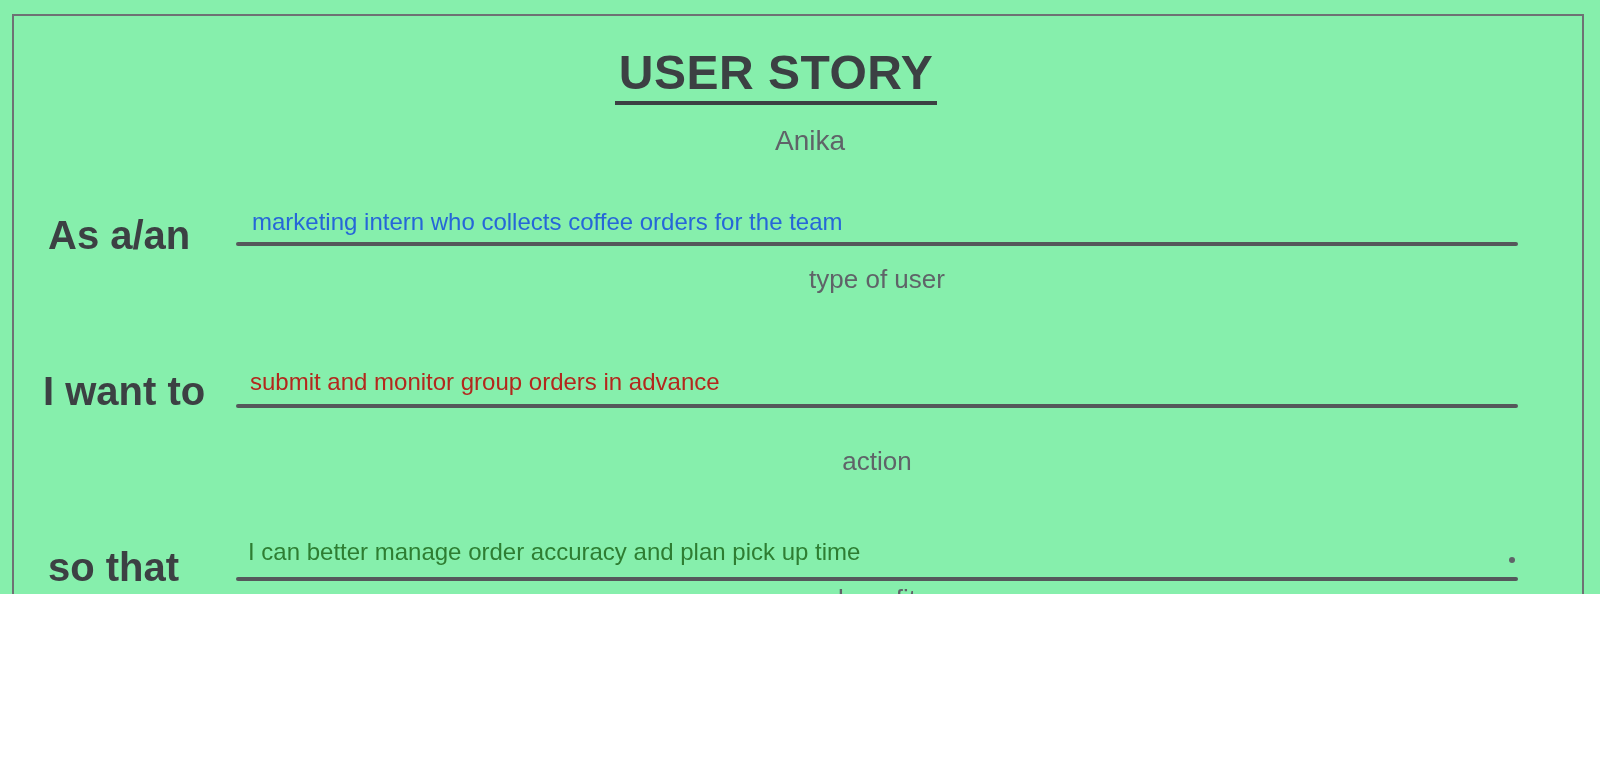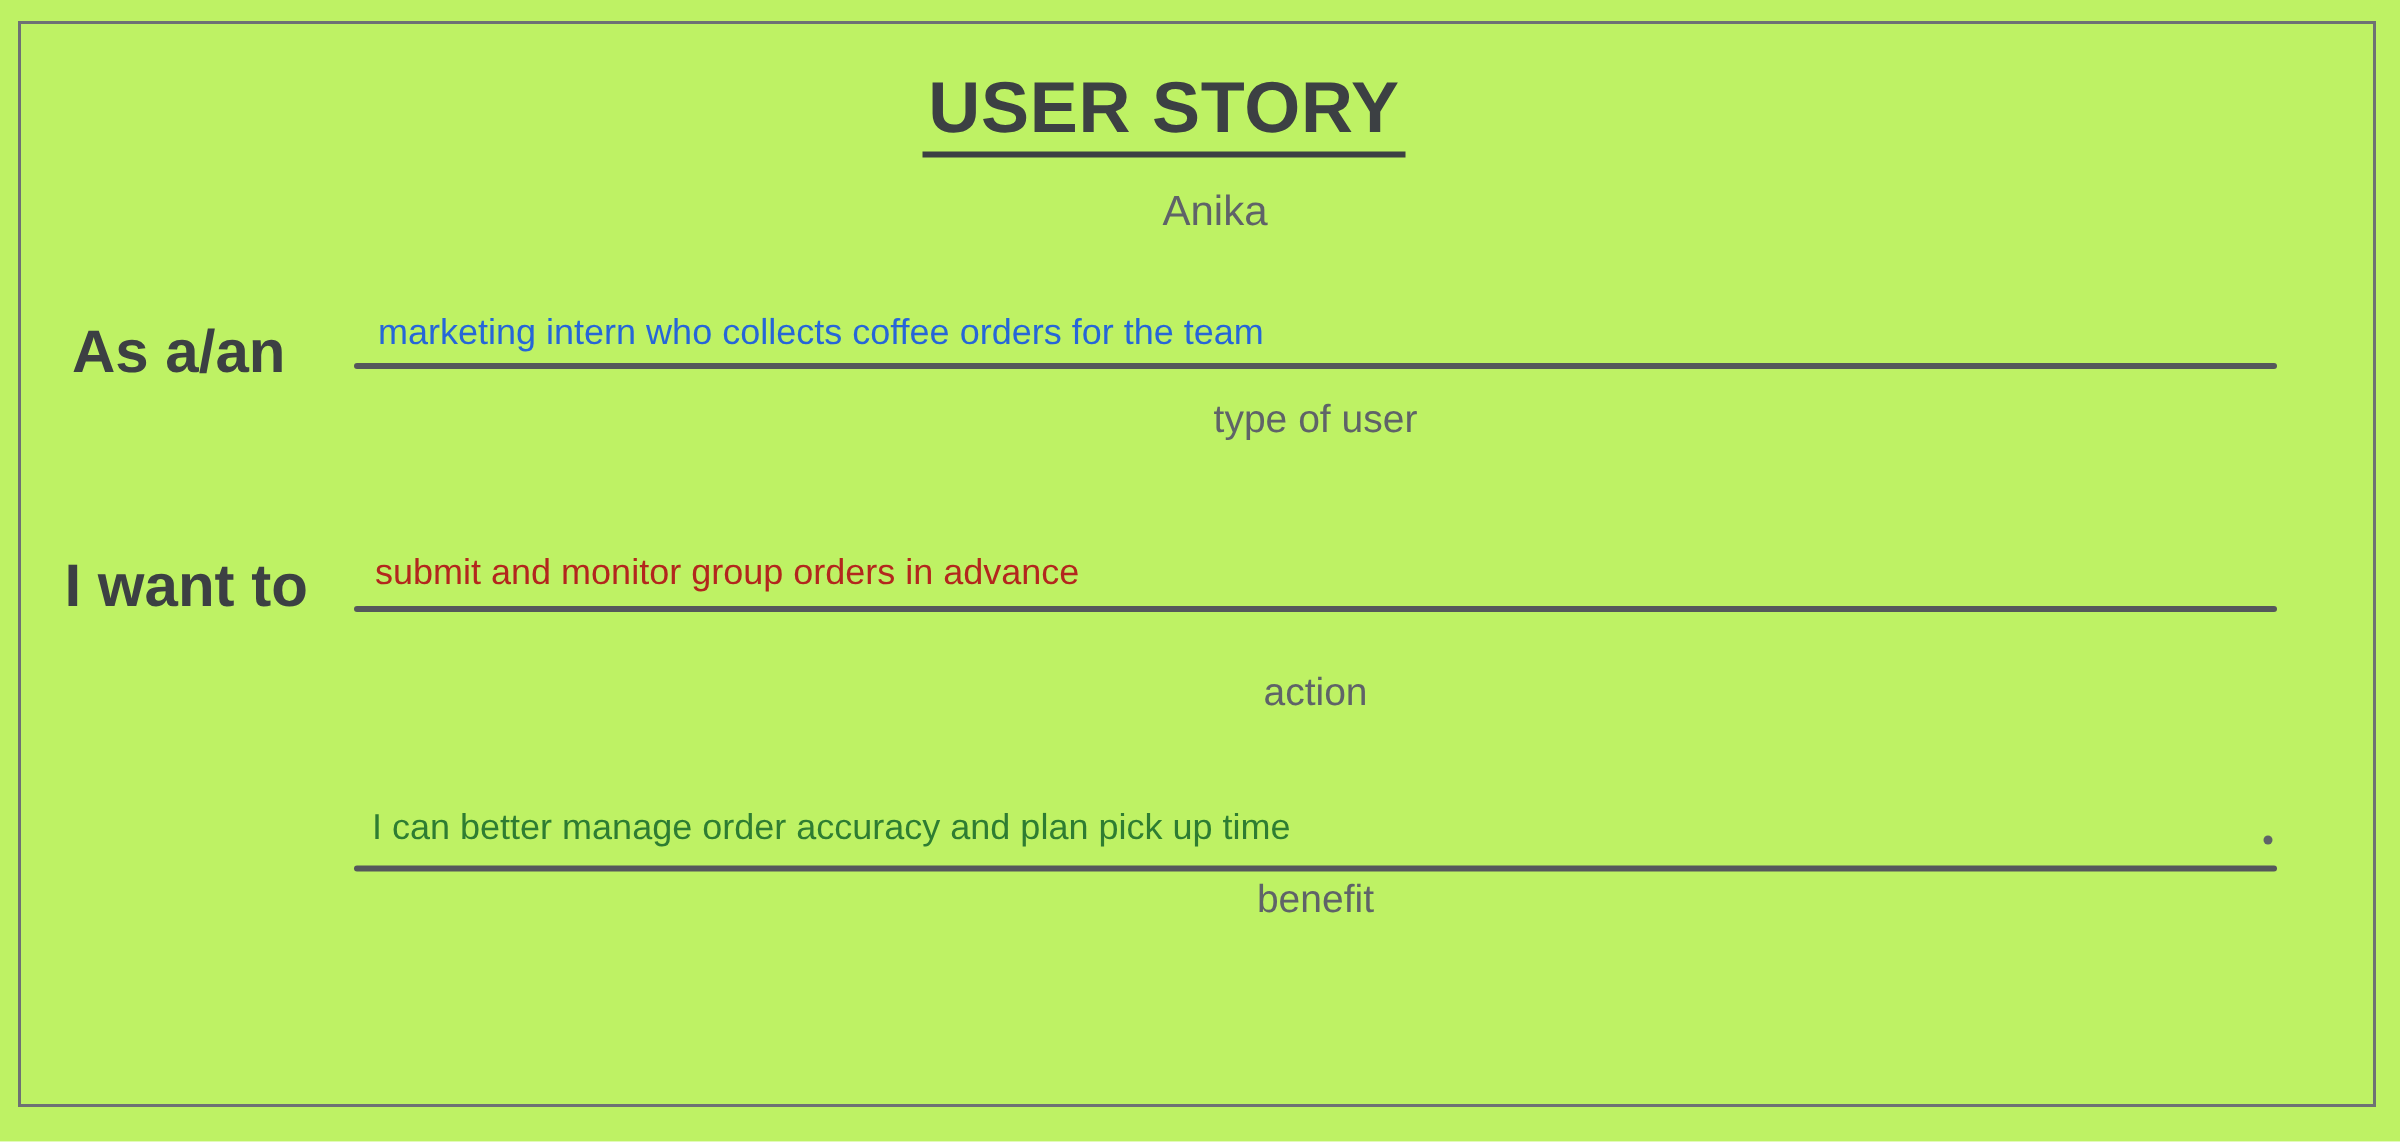--- a/index.html
+++ b/index.html
@@ -4,22 +4,22 @@
 <style>
   html, body {
     margin: 0;
     padding: 0;
     background: #ffffff;
     font-family: "Liberation Sans", "DejaVu Sans", sans-serif;
   }
   .canvas {
     position: relative;
     width: 1600px;
-    height: 761px;
-    background: #bef264;
+    height: 594px;
+    background: #86efac;
     overflow: hidden;
   }
   .frame {
     position: absolute;
     left: 12px;
     top: 14px;
     width: 1572px;
     height: 724px;
     border: 2px solid #6e7174;
     box-sizing: border-box;
@@ -126,18 +126,19 @@
   <div class="label row1-label">As a/an</div>
   <div class="value row1-value" style="color: rgb(38, 102, 216);">marketing intern who collects coffee orders for the team</div>
   <div class="rule row1-rule"></div>
   <div class="caption row1-caption">type of user</div>
 
   <div class="label row2-label">I want to</div>
   <div class="value row2-value" style="color: rgb(179, 39, 29); text-align: center;">submit and monitor group orders in advance</div>
   <div class="rule row2-rule"></div>
   <div class="caption row2-caption">action</div>
 
+  <div class="label row3-label">so that</div>
   <div class="value row3-value" style="color: rgb(46, 125, 50);">I can better manage order accuracy and plan pick up time</div>
   <div class="rule row3-rule"></div>
   <div class="caption row3-caption">benefit</div>
 
   <div class="dot"></div>
 </div>
 
 </body></html>

